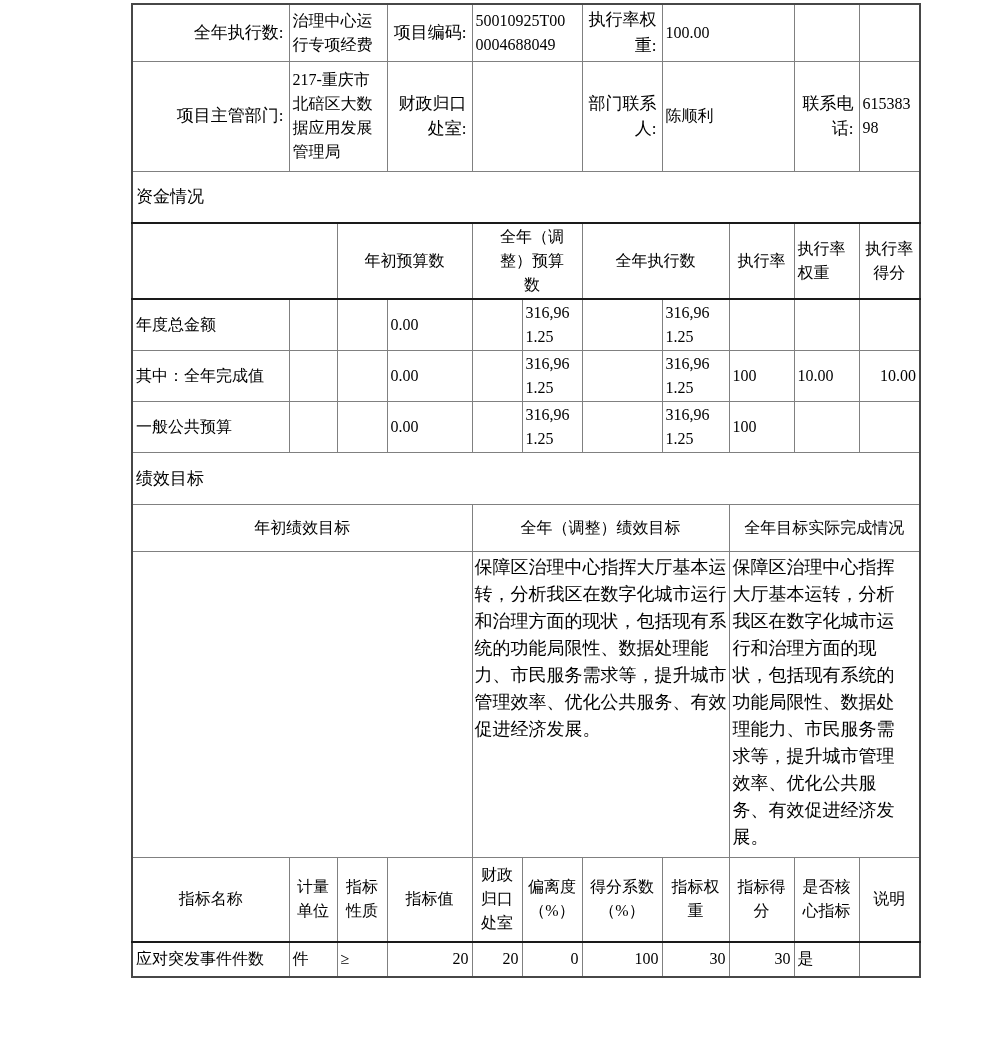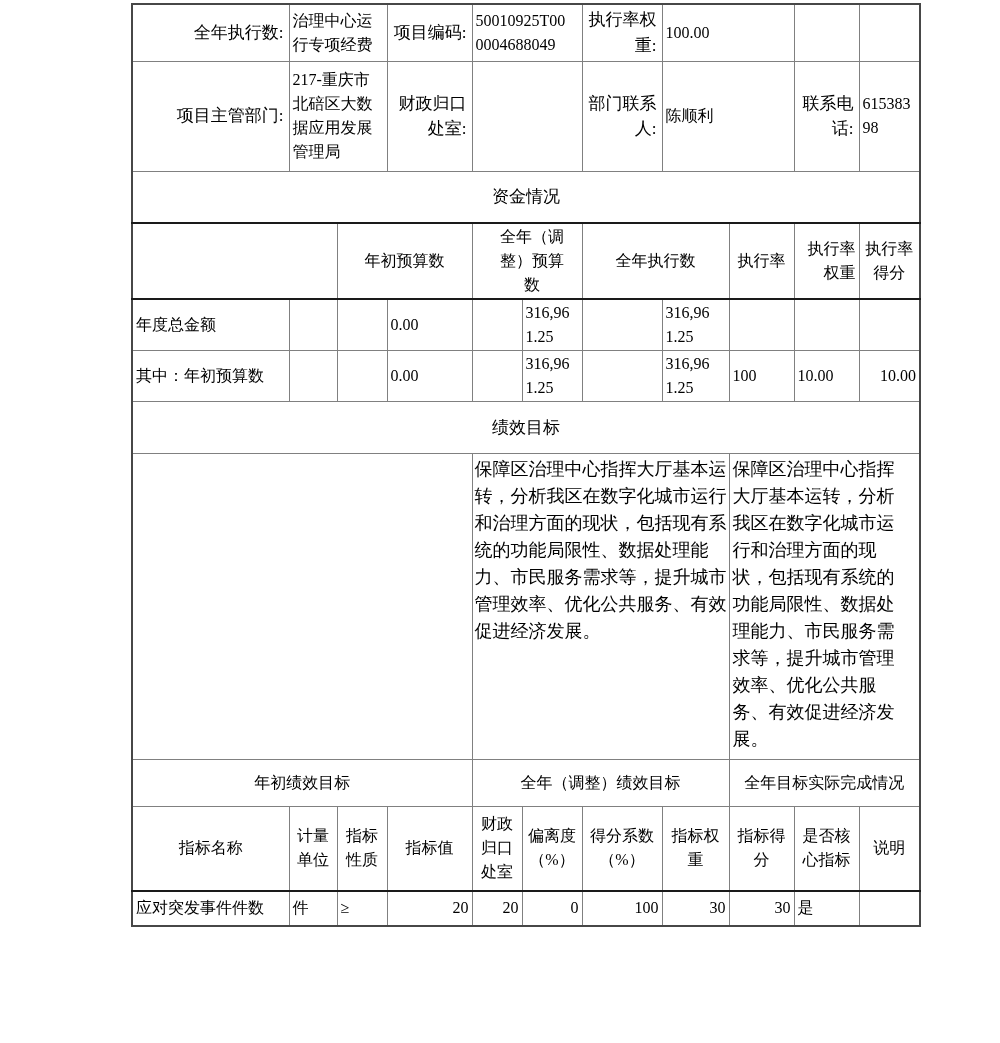--- a/index.html
+++ b/index.html
@@ -19,23 +19,23 @@
     font-size:16px;
     line-height:1.5;
     vertical-align:middle;
     overflow:hidden;
     word-break:break-all;
   }
   .status-cell{text-align:right;font-size:17px;padding-right:2px;}
   .label{text-align:right;font-size:17px;padding-left:6px;padding-right:5px;}
   .val{text-align:left;}
   .right{text-align:right;}
-  .section-title{text-align:center;font-size:17px;}
+  .section-title{text-align:left;font-size:17px;}
   .hdr{text-align:center;line-height:1.5;}
-  .hdr-left{text-align:right;padding-left:3px;}
+  .hdr-left{text-align:left;padding-left:3px;}
   .thick-top{border-top:2px solid #1a1a1a;}
   .thick-bottom{border-bottom:2px solid #1a1a1a;}
   .goals-cell{
     vertical-align:top;text-align:left;
     font-size:18px;line-height:27px;
     padding:2px 2px 2px 2px;
   }
   .goals-cell.narrow{padding-right:10px;padding-left:3px;}
   .v-code{padding-right:14px;}
   .v-adj{padding-right:9px;}
@@ -106,48 +106,61 @@
     <td></td>
     <td class="val v-adj">316,961.25</td>
     <td></td>
     <td class="val v-exec">316,961.25</td>
     <td class="val"></td>
     <td class="val"></td>
     <td class="right"></td>
   </tr>
 
   <tr style="height:45px">
-    <td class="val">其中：年初预算数</td>
+    <td class="val">其中：全年完成值</td>
     <td></td>
     <td></td>
     <td class="val">0.00</td>
     <td></td>
     <td class="val v-adj">316,961.25</td>
     <td></td>
     <td class="val v-exec">316,961.25</td>
     <td class="val">100</td>
     <td class="val">10.00</td>
     <td class="right">10.00</td>
   </tr>
 
+  <tr style="height:45px">
+    <td class="val">一般公共预算</td>
+    <td></td>
+    <td></td>
+    <td class="val">0.00</td>
+    <td></td>
+    <td class="val v-adj">316,961.25</td>
+    <td></td>
+    <td class="val v-exec">316,961.25</td>
+    <td class="val">100</td>
+    <td class="val"></td>
+    <td class="right"></td>
+  </tr>
 
   <tr style="height:52px">
     <td colspan="11" class="section-title">绩效目标</td>
+  </tr>
+
+  <tr style="height:47px">
+    <td colspan="4" class="hdr">年初绩效目标</td>
+    <td colspan="4" class="hdr">全年（调整）绩效目标</td>
+    <td colspan="3" class="hdr">全年目标实际完成情况</td>
   </tr>
 
   <tr style="height:306px">
     <td colspan="4" class="goals-cell"></td>
     <td colspan="4" class="goals-cell">保障区治理中心指挥大厅基本运转，分析我区在数字化城市运行和治理方面的现状，包括现有系统的功能局限性、数据处理能力、市民服务需求等，提升城市管理效率、优化公共服务、有效促进经济发展。</td>
     <td colspan="3" class="goals-cell narrow">保障区治理中心指挥大厅基本运转，分析我区在数字化城市运行和治理方面的现状，包括现有系统的功能局限性、数据处理能力、市民服务需求等，提升城市管理效率、优化公共服务、有效促进经济发展。</td>
-  </tr>
-
-  <tr style="height:47px">
-    <td colspan="4" class="hdr">年初绩效目标</td>
-    <td colspan="4" class="hdr">全年（调整）绩效目标</td>
-    <td colspan="3" class="hdr">全年目标实际完成情况</td>
   </tr>
 
 
   <tr style="height:84px">
     <td class="hdr thick-bottom">指标名称</td>
     <td class="hdr thick-bottom">计量单位</td>
     <td class="hdr thick-bottom">指标性质</td>
     <td class="hdr thick-bottom">指标值</td>
     <td class="hdr thick-bottom">财政归口处室</td>
     <td class="hdr thick-bottom">偏离度（%）</td>

